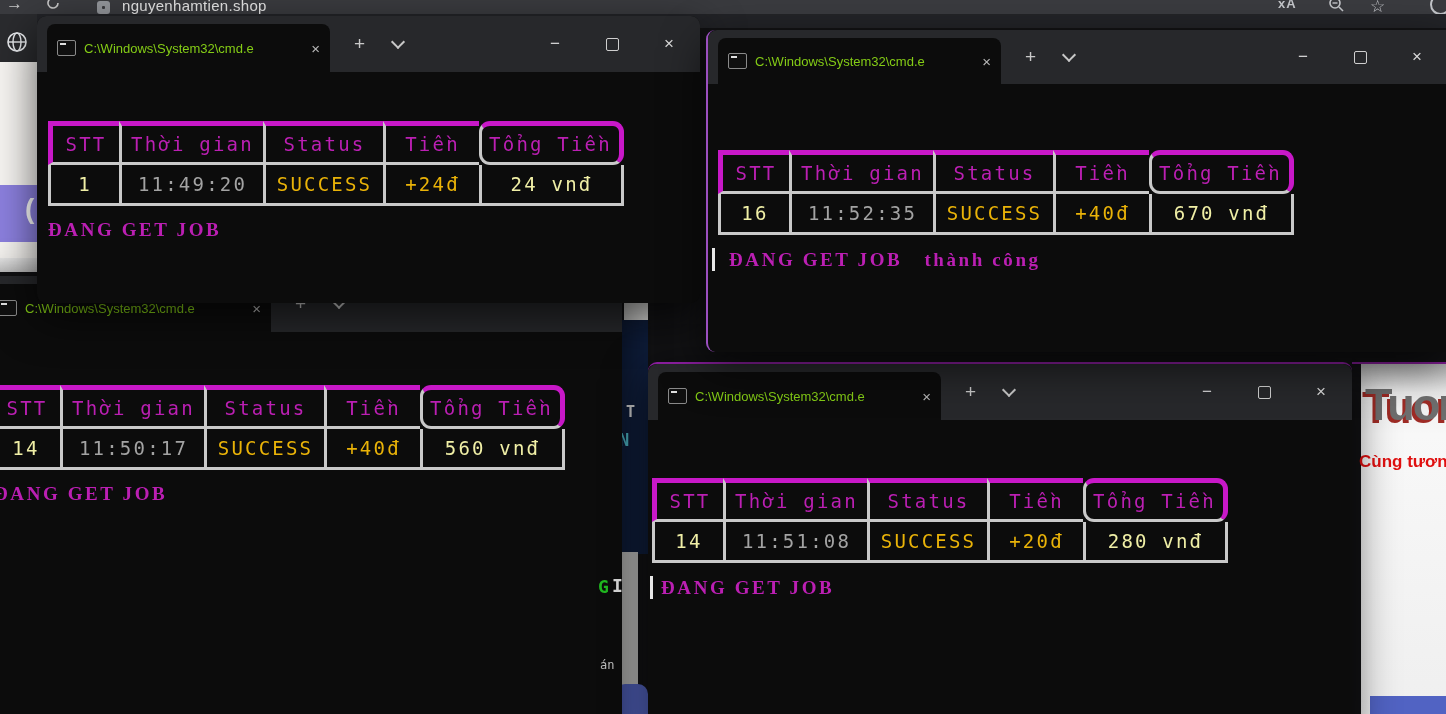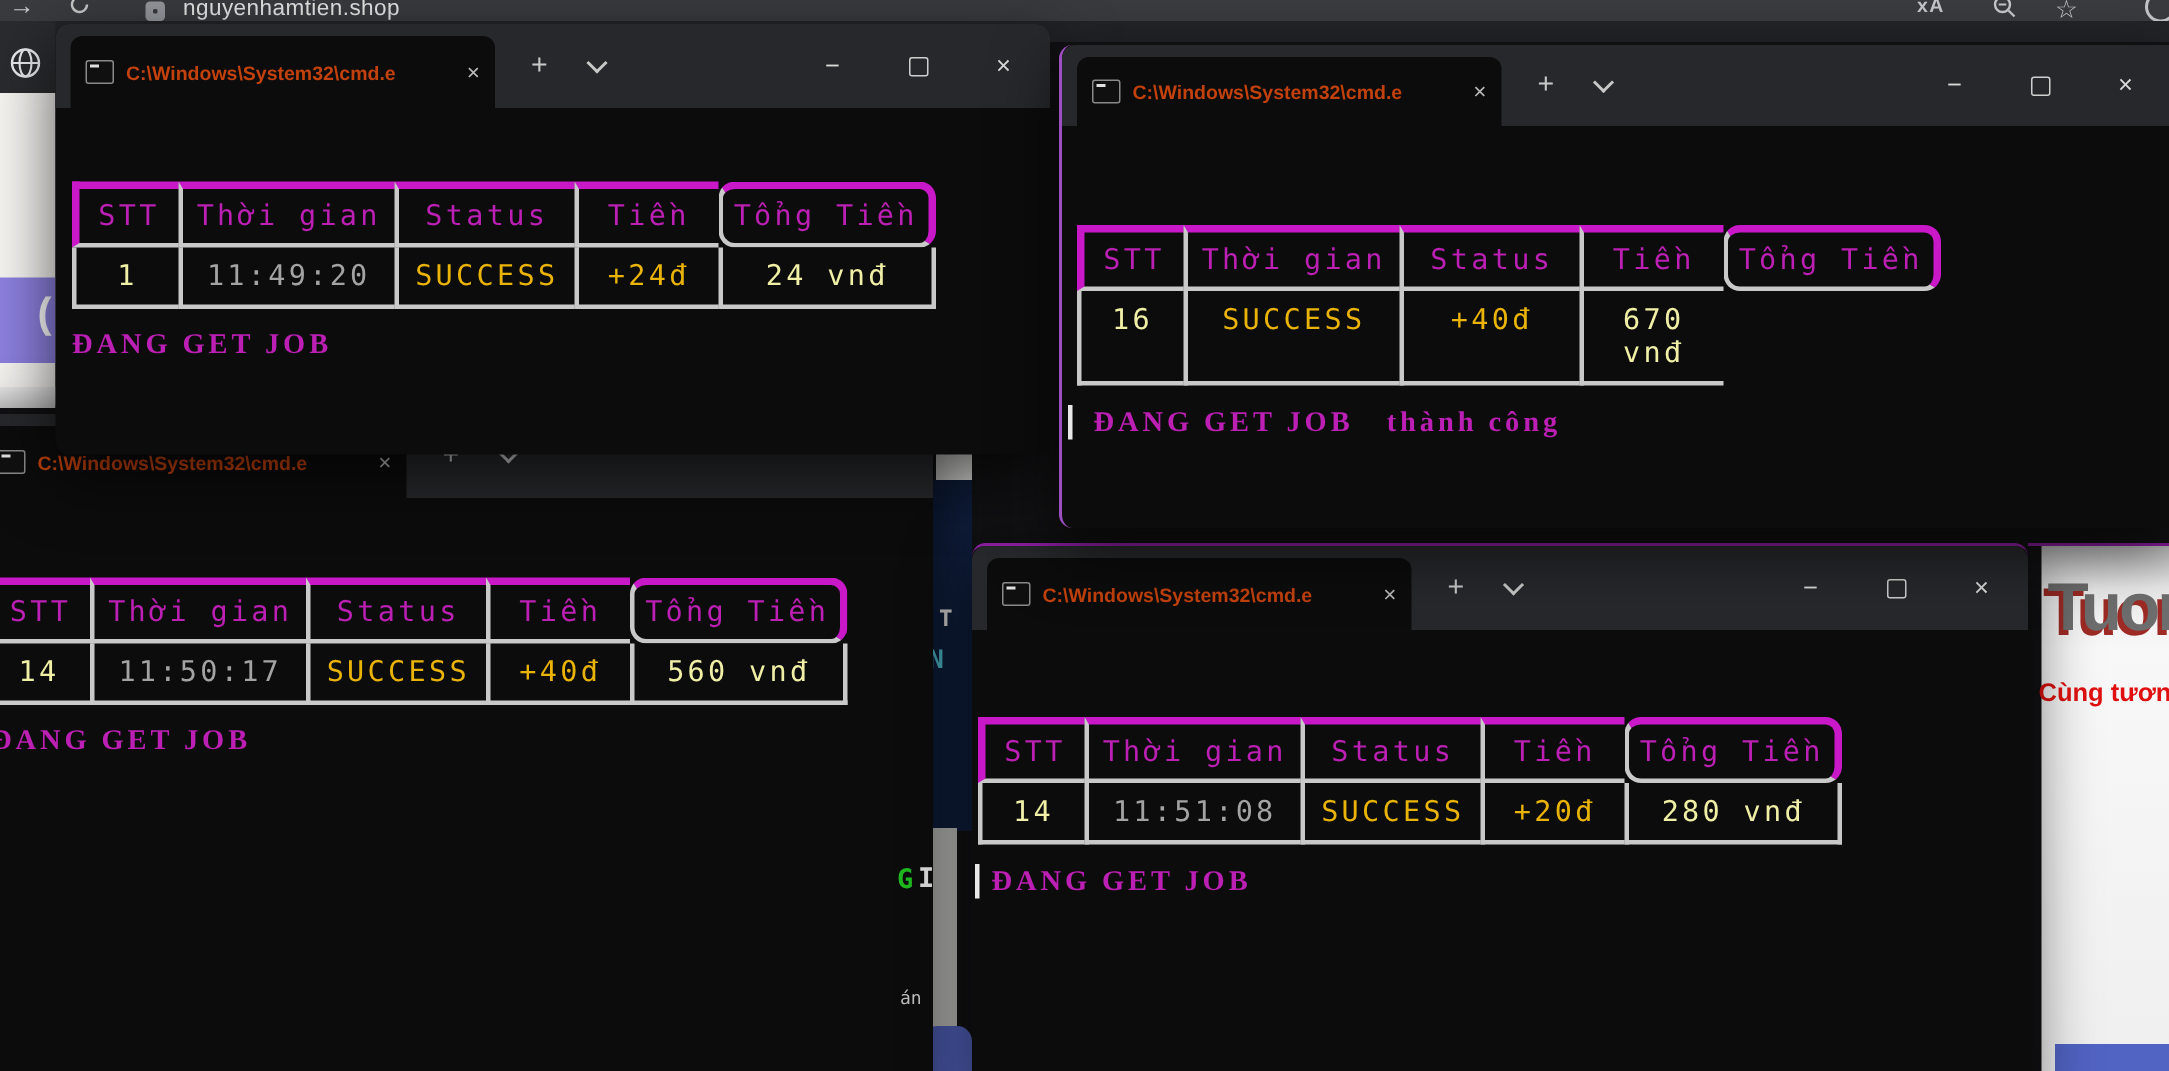--- a/index.html
+++ b/index.html
@@ -57,21 +57,21 @@
   .w4{left:648px;top:362px;width:704px;height:372px;z-index:2;border-top:2px solid #8a1f9e;border-radius:9px 9px 0 0;}
   .purpext{left:1352px;top:362px;width:94px;height:2px;background:#8a1f9e;z-index:1;}
 
   .tabbar{height:56px;background:#27282b;border-radius:9px 9px 0 0;display:flex;align-items:stretch;}
   .w2 .tabbar{height:54px;border-radius:9px 0 0 0;}
   .tab{margin:8px 0 0 10px;width:283px;background:#0c0c0c;border-radius:8px 8px 0 0;
        display:flex;align-items:center;padding:0 10px;box-sizing:border-box;}
   .cmdicon{width:17px;height:14px;background:#101010;border:1px solid #8a8a8a;border-radius:2px;
            position:relative;flex:none;}
   .cmdicon::after{content:"";position:absolute;left:2px;top:2px;width:6px;height:2px;background:#e0e0e0;}
-  .tabtitle{flex:1;margin-left:8px;color:#c2410c;font-size:13px;font-weight:700;white-space:nowrap;overflow:hidden;}
+  .tabtitle{flex:1;margin-left:8px;color:#84cc16;font-size:13px;font-weight:400;white-space:nowrap;overflow:hidden;}
   .tabclose{color:#b8b8b8;font-size:15px;margin-left:6px;flex:none;}
   .newtab{color:#c8c8c8;font-size:19px;align-self:center;margin-left:24px;}
   .chev{width:8px;height:8px;border-right:2px solid #c8c8c8;border-bottom:2px solid #c8c8c8;
         transform:rotate(45deg);align-self:center;margin:-4px 0 0 28px;}
   .spacer{flex:1;}
   .winctls{display:flex;align-items:center;gap:11px;margin-right:8px;}
   .ctl{width:46px;height:40px;display:flex;align-items:center;justify-content:center;
        color:#d8d8d8;font-size:17px;}
   .maxbox{width:11px;height:11px;border:1.5px solid #cfcfcf;border-radius:2px;}
 
@@ -286,20 +286,21 @@
     </div>
   </div>
   <div class="term-body">
     <div class="tbl">
       <div class="th">STT</div>
       <div class="th">Thời gian</div>
       <div class="th">Status</div>
       <div class="th">Tiền</div>
       <div class="th">Tổng Tiền</div>
       <div class="td stt">16</div>
+      <div class="td time">11:52:35</div>
       <div class="td ok">SUCCESS</div>
       <div class="td amt">+40đ</div>
       <div class="td tot">670 vnđ</div>
     </div>
     <div class="getjob">
       <span class="cursor"></span>
       <span class="txt">ĐANG GET JOB   thành công</span>
     </div>
   </div>
 </div>

